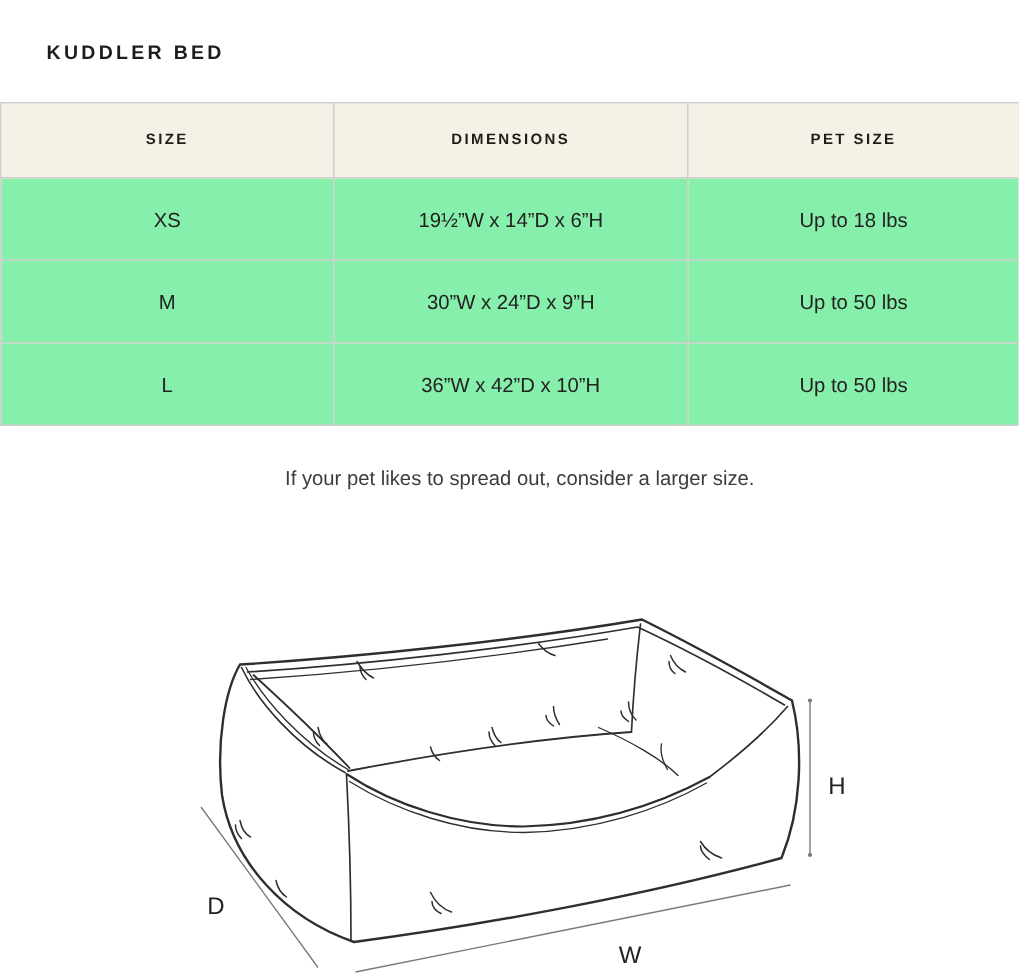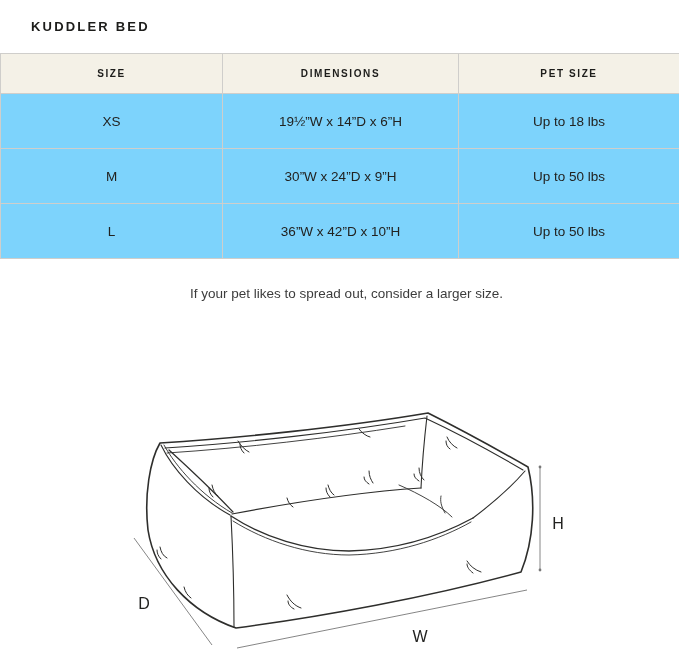--- a/index.html
+++ b/index.html
@@ -13,51 +13,51 @@
   *{margin:0;padding:0;box-sizing:border-box;}
   body{background:#fff;}
   .page{
     position:relative;
     width:679px;height:650px;
     background:#ffffff;
     font-family:"Liberation Sans",sans-serif;
     overflow:hidden;
   }
   .title-bar{
-    height:53px;
+    height:68px;
     display:flex;align-items:center;
     padding-left:31px;
   }
   .title{
     font-size:13px;font-weight:bold;
     letter-spacing:2.2px;
     color:var(--text);
   }
   table.size-chart{
     width:679px;
     border-collapse:collapse;
     table-layout:fixed;
   }
   table.size-chart th, table.size-chart td{
     border:1px solid var(--border);
   }
   table.size-chart thead th{
-    height:40px;
+    height:50px;
     background:var(--header-bg);
     font-size:10px;font-weight:bold;
     letter-spacing:1.6px;
     color:var(--text);
     text-align:center;vertical-align:middle;
   }
   table.size-chart tbody td{
     height:55px;
     text-align:center;vertical-align:middle;
     font-size:13.5px;font-weight:normal;
     color:#222220;
-    background:#7dd3fc;
+    background:#86efac;
   }
   .note{
     margin-top:27px;
     text-align:center;
     font-size:13.5px;
     color:var(--note-text);
     margin-left:14px;
   }
   .figure{
     position:absolute;

